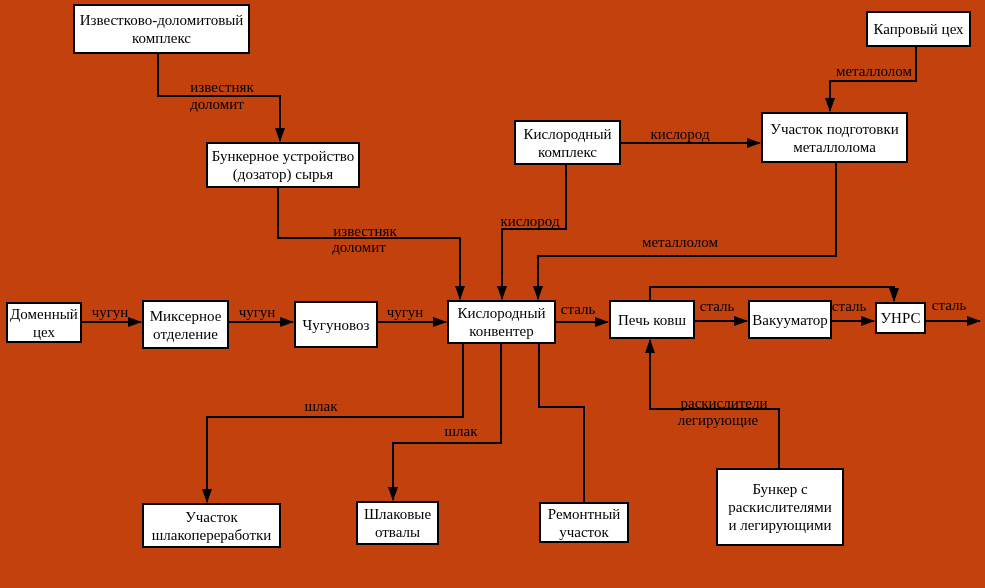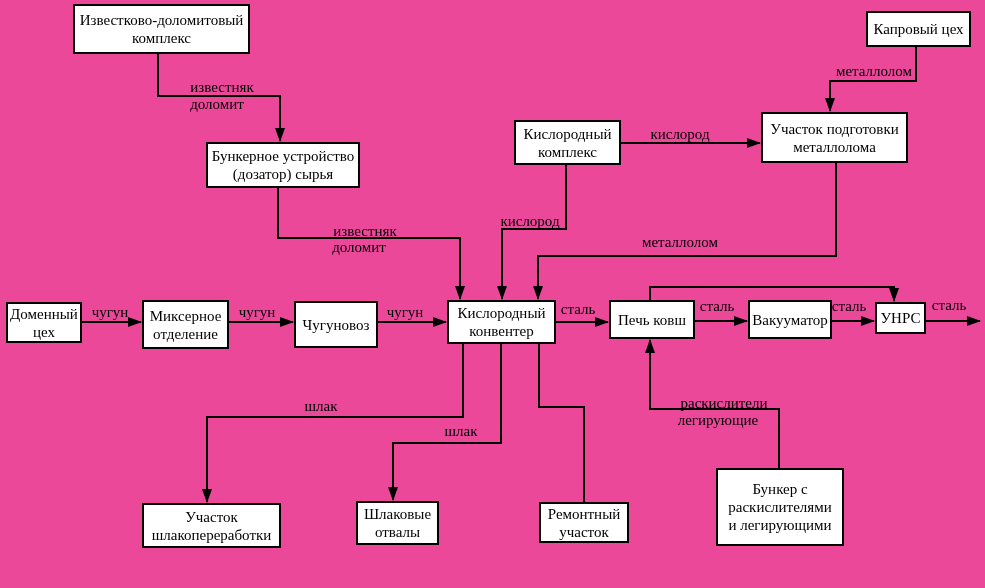--- a/index.html
+++ b/index.html
@@ -1,16 +1,16 @@
 <!DOCTYPE html>
 <html><head>
 <meta charset="utf-8">
 <style>
   html,body{margin:0;padding:0;background:#ffffff;}
-  .stage{width:985px;height:588px;position:relative;overflow:hidden;background:#ec4899;}
+  .stage{width:985px;height:588px;position:relative;overflow:hidden;background:#c2410c;}
   svg{display:block;}
   svg text{font-family:"Liberation Serif","DejaVu Serif",serif;}
 </style>
 </head>
 <body>
 
 <div class="stage">
   <svg id="diagram" width="985" height="588" viewBox="0 0 985 588" xmlns="http://www.w3.org/2000/svg">
       <defs>
         <marker id="arrowhead" markerUnits="userSpaceOnUse" viewBox="0 0 14 10" markerWidth="14" markerHeight="10" refX="13" refY="5" orient="auto">

